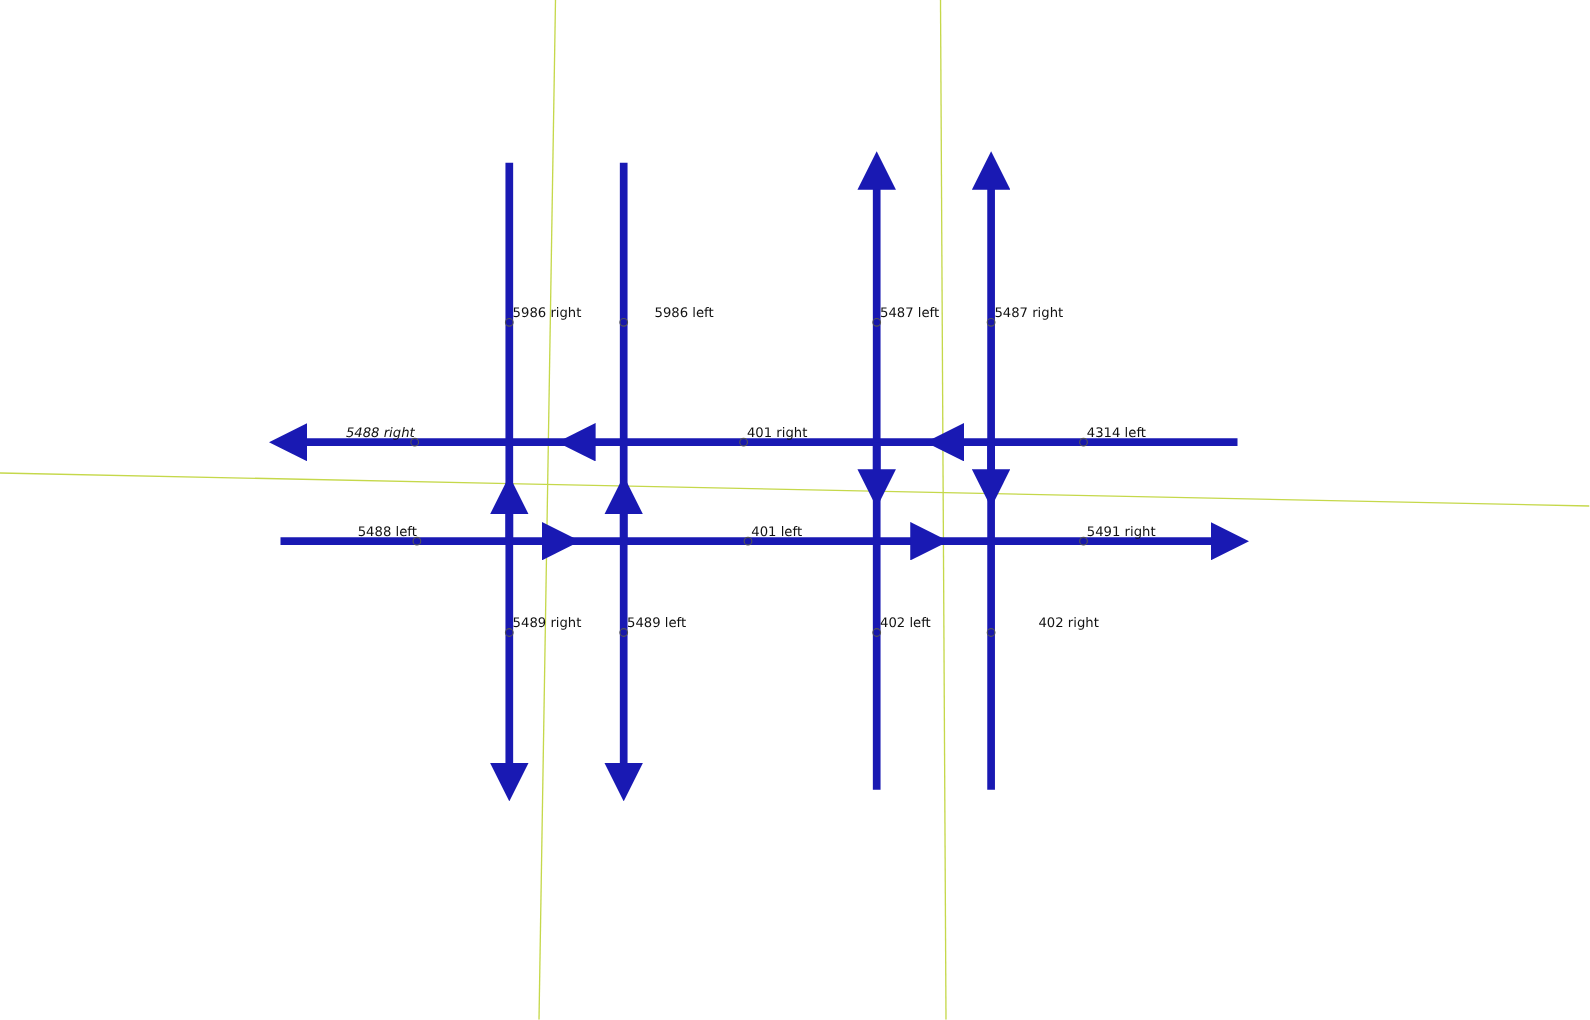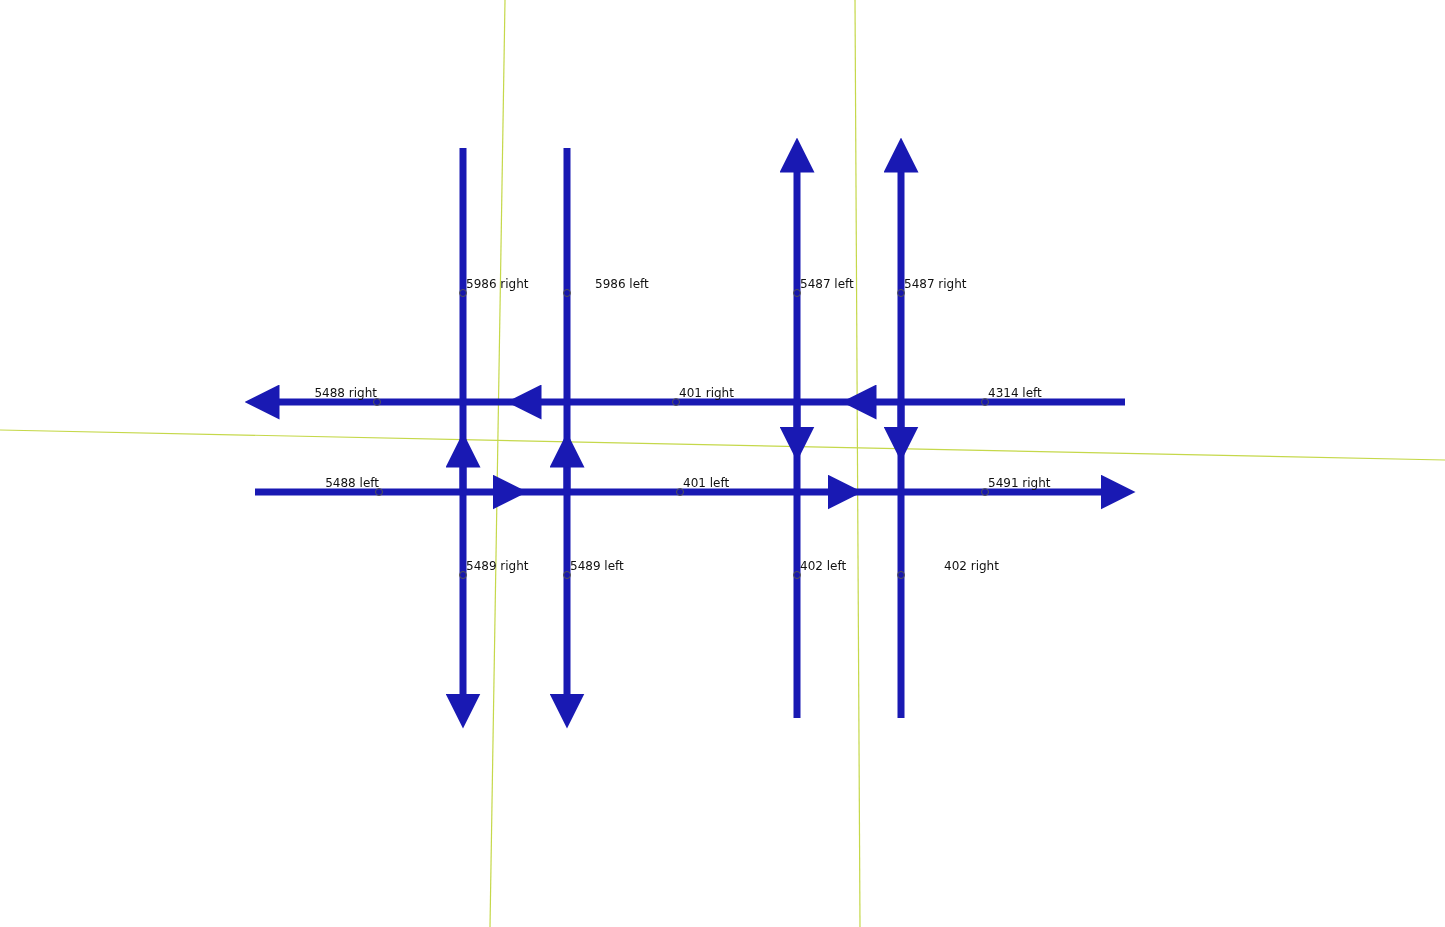--- a/index.html
+++ b/index.html
@@ -69,21 +69,21 @@
 <div id="labels-layer">
     <div class="node-dot" style="left: 463px; top: 293px;"></div>
     <div class="node-label" style="left: 466px; top: 291px;">5986 right</div>
     <div class="node-dot" style="left: 567px; top: 293px;"></div>
     <div class="node-label" style="left: 570px; top: 291px; margin-left: 25px;">5986 left</div>
     <div class="node-dot" style="left: 797px; top: 293px;"></div>
     <div class="node-label" style="left: 800px; top: 291px;">5487 left</div>
     <div class="node-dot" style="left: 901px; top: 293px;"></div>
     <div class="node-label" style="left: 904px; top: 291px;">5487 right</div>
     <div class="node-dot" style="left: 377px; top: 402px;"></div>
-    <div class="node-label" style="left: 377px; top: 400px; transform: translate(-100%, -100%);">5488 right</div>
+    <div class="node-label" style="left: 377px; top: 400px; transform: translate(-100%, -100%); font-style: italic;">5488 right</div>
     <div class="node-dot" style="left: 676px; top: 402px;"></div>
     <div class="node-label" style="left: 679px; top: 400px;">401 right</div>
     <div class="node-dot" style="left: 985px; top: 402px;"></div>
     <div class="node-label" style="left: 988px; top: 400px;">4314 left</div>
     <div class="node-dot" style="left: 379px; top: 492px;"></div>
     <div class="node-label" style="left: 379px; top: 490px; transform: translate(-100%, -100%);">5488 left</div>
     <div class="node-dot" style="left: 680px; top: 492px;"></div>
     <div class="node-label" style="left: 683px; top: 490px; text-align: center;">401 left</div>
     <div class="node-dot" style="left: 985px; top: 492px;"></div>
     <div class="node-label" style="left: 988px; top: 490px;">5491 right</div>

